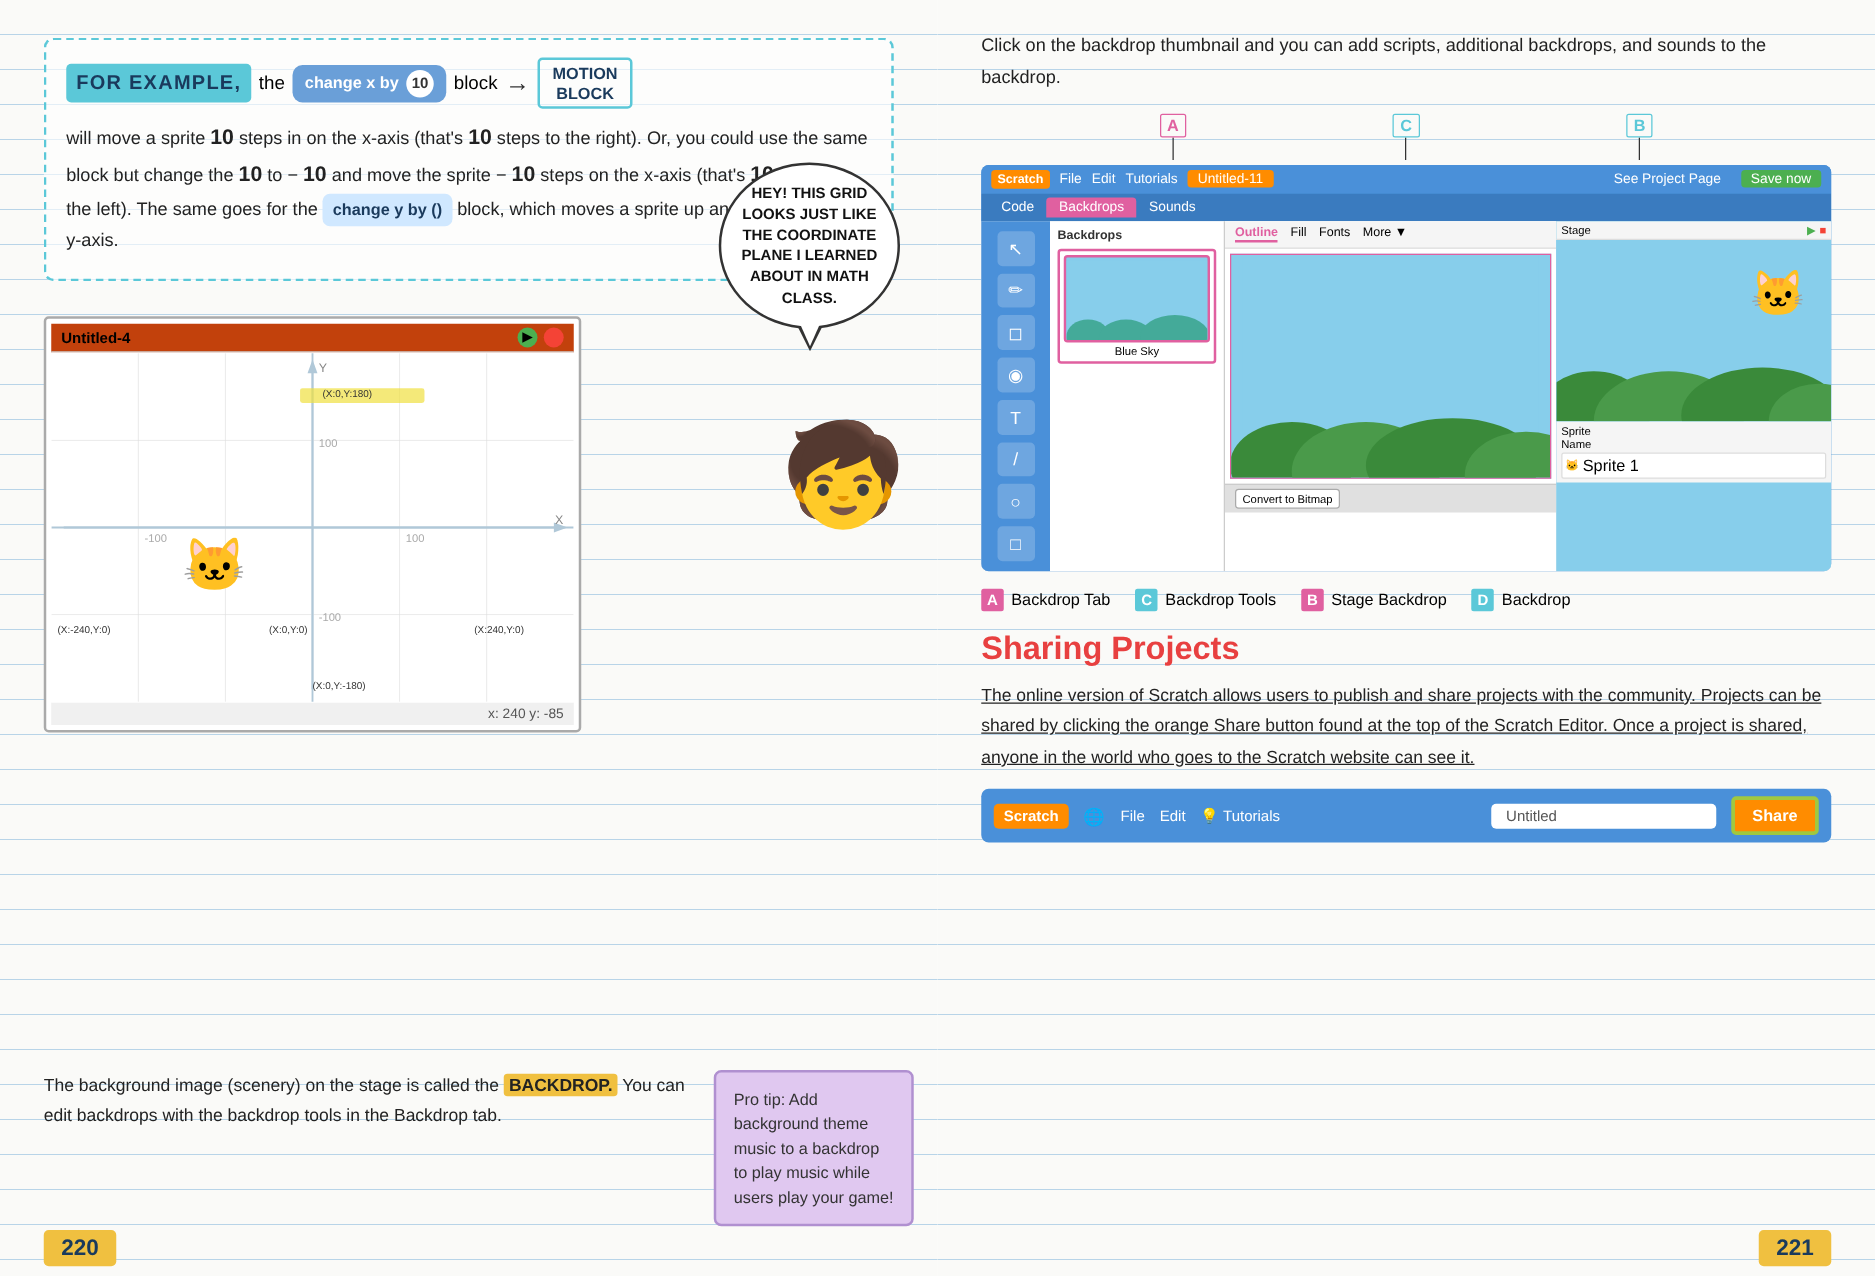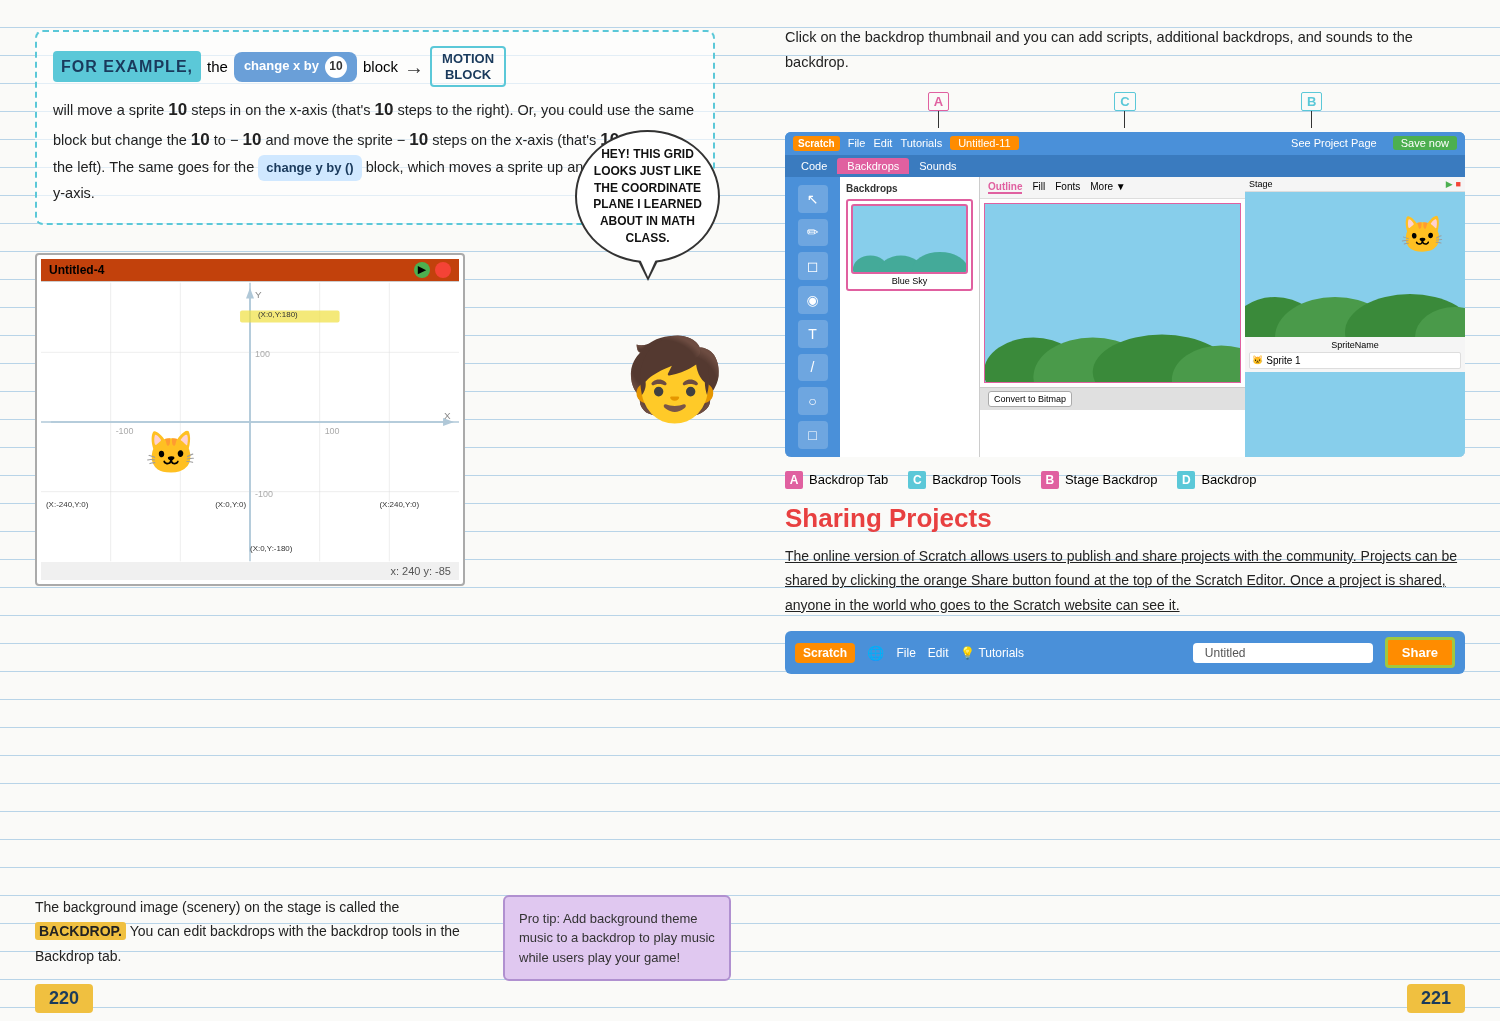--- a/index.html
+++ b/index.html
@@ -236,21 +236,21 @@
       line-height: 1.75;
       color: #222;
     }
     .backdrop-word {
       font-weight: 900;
       background: #f0c040;
       padding: 1px 4px;
       border-radius: 3px;
     }
     .pro-tip-box {
-      width: 228px;
+      width: 160px;
       background: #e0c8f0;
       border: 2px solid #b090d0;
       border-radius: 6px;
       padding: 12px 14px;
       font-size: 13px;
       line-height: 1.5;
       color: #333;
       flex-shrink: 0;
     }
 
@@ -695,27 +695,27 @@
                 <ellipse cx="30" cy="140" rx="45" ry="35" fill="#3a8a3a"></ellipse>
                 <ellipse cx="90" cy="145" rx="60" ry="40" fill="#4a9a4a"></ellipse>
                 <ellipse cx="165" cy="140" rx="65" ry="38" fill="#3a8a3a"></ellipse>
                 <ellipse cx="210" cy="145" rx="40" ry="30" fill="#4a9a4a"></ellipse>
 
                 <text x="155" y="55" font-size="36">🐱</text>
               </svg>
             </div>
 
             <div style="background:#f5f5f5;padding:3px 4px;font-size:9px;">
-              <div style="display:flex;justify-content:center;margin-bottom:2px;">
+              <div style="display:flex;justify-content:flex-end;margin-bottom:2px;flex-direction:column;">
                 <span>Sprite</span>
                 <span>Name</span>
               </div>
               <div style="background:white;border:1px solid #ddd;border-radius:2px;padding:2px;display:flex;align-items:center;gap:3px;">
                 <span>🐱</span>
-                <span style="font-size:10px;">Sprite 1</span>
+                <span style="font-size:13px;">Sprite 1</span>
               </div>
             </div>
           </div>
         </div>
 
       </div>
 
       <div style="margin-top:5px; display:flex; gap: 20px; flex-wrap:wrap; font-size:13px;">
         <div class="label-item">
           <span class="label-box label-box-pink">A</span>

